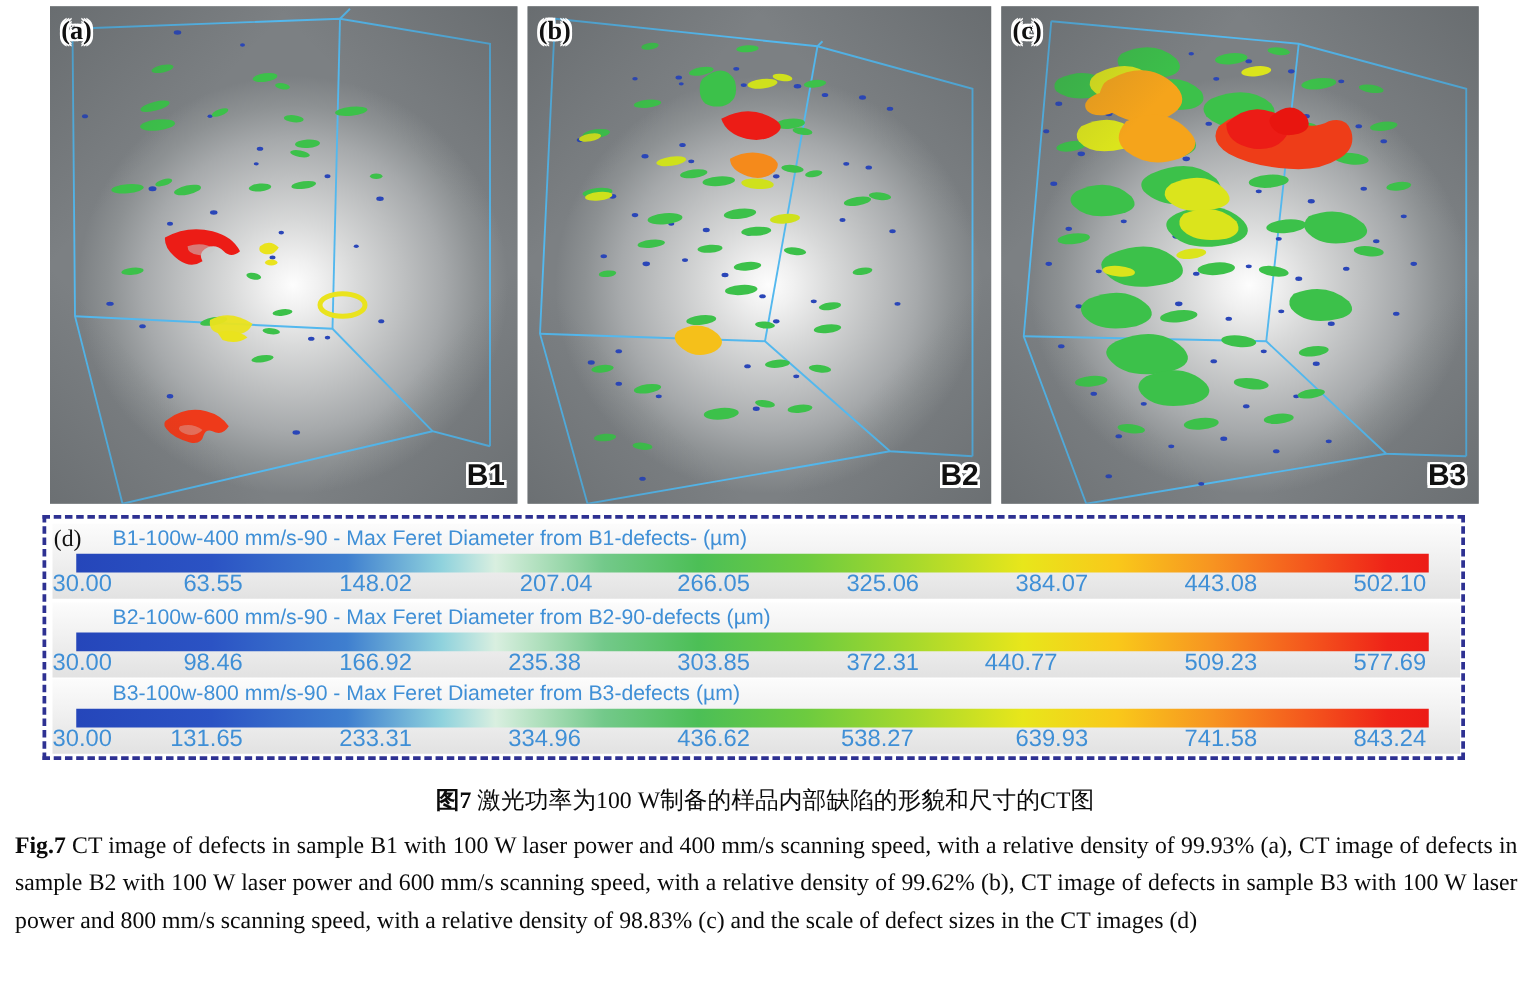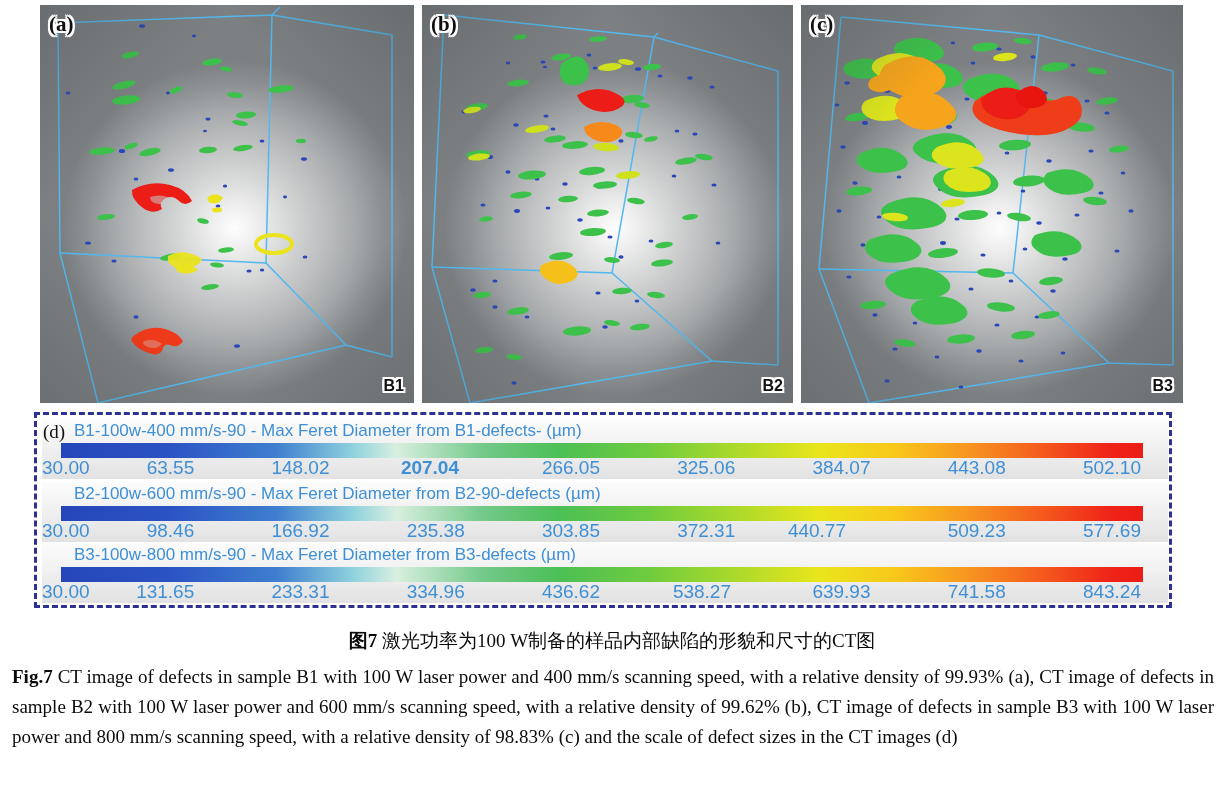--- a/index.html
+++ b/index.html
@@ -78,21 +78,21 @@
       -2px  2px 0 #fff,  2px  2px 0 #fff,
       -2px  0   0 #fff,  2px  0   0 #fff,
        0   -2px 0 #fff,  0    2px 0 #fff;
   }
 
   .sample-tag {
     position: absolute;
     right: 10px;
     bottom: 8px;
     font-family: "Liberation Sans", sans-serif;
-    font-size: 16px;
+    font-size: 24px;
     font-weight: 700;
     color: #111111;
     text-shadow:
       -2px -2px 0 #fff,  2px -2px 0 #fff,
       -2px  2px 0 #fff,  2px  2px 0 #fff,
       -2px  0   0 #fff,  2px  0   0 #fff,
        0   -2px 0 #fff,  0    2px 0 #fff;
   }
 
   
@@ -125,21 +125,21 @@
     width: 1126px;
     height: 60px;
     background: linear-gradient(to bottom, #fcfcfc 0%, #f2f2f2 40%, #e2e2e2 100%);
   }
   #cbar-1 { top: 4px; }
   #cbar-2 { top: 67px; }
   #cbar-3 { top: 128px; }
 
   .cbar-title {
     position: absolute;
-    left: 32px;
+    left: 48px;
     top: 1px;
     height: 22px;
     line-height: 22px;
     font-family: "Liberation Sans", sans-serif;
     font-size: 17px;
     color: #3f8fd6;
     white-space: nowrap;
   }
 
   .cbar-gradient {
@@ -579,21 +579,21 @@
 <div id="legend-box">
   <div class="legend-tag">(d)</div>
 
   <div class="cbar-block" id="cbar-1">
     <div class="cbar-title">B1-100w-400 mm/s-90 - Max Feret Diameter from B1-defects- (µm)</div>
     <div class="cbar-gradient"></div>
     <div class="cbar-ticks">
       <span style="left: 0px;">30.00</span>
       <span style="left: 152.25px; transform: translateX(-100%);">63.55</span>
       <span style="left: 287.5px; transform: translateX(-100%);">148.02</span>
-      <span style="left: 417px; transform: translateX(-100%); font-weight: bold;">207.04</span>
+      <span style="left: 432px; transform: translateX(-100%);">207.04</span>
       <span style="left: 558px; transform: translateX(-100%);">266.05</span>
       <span style="left: 693.25px; transform: translateX(-100%);">325.06</span>
       <span style="left: 828.5px; transform: translateX(-100%);">384.07</span>
       <span style="left: 963.75px; transform: translateX(-100%);">443.08</span>
       <span style="left: 1099px; transform: translateX(-100%);">502.10</span>
     </div>
   </div>
 
   <div class="cbar-block" id="cbar-2">
     <div class="cbar-title">B2-100w-600 mm/s-90 - Max Feret Diameter from B2-90-defects (µm)</div>

